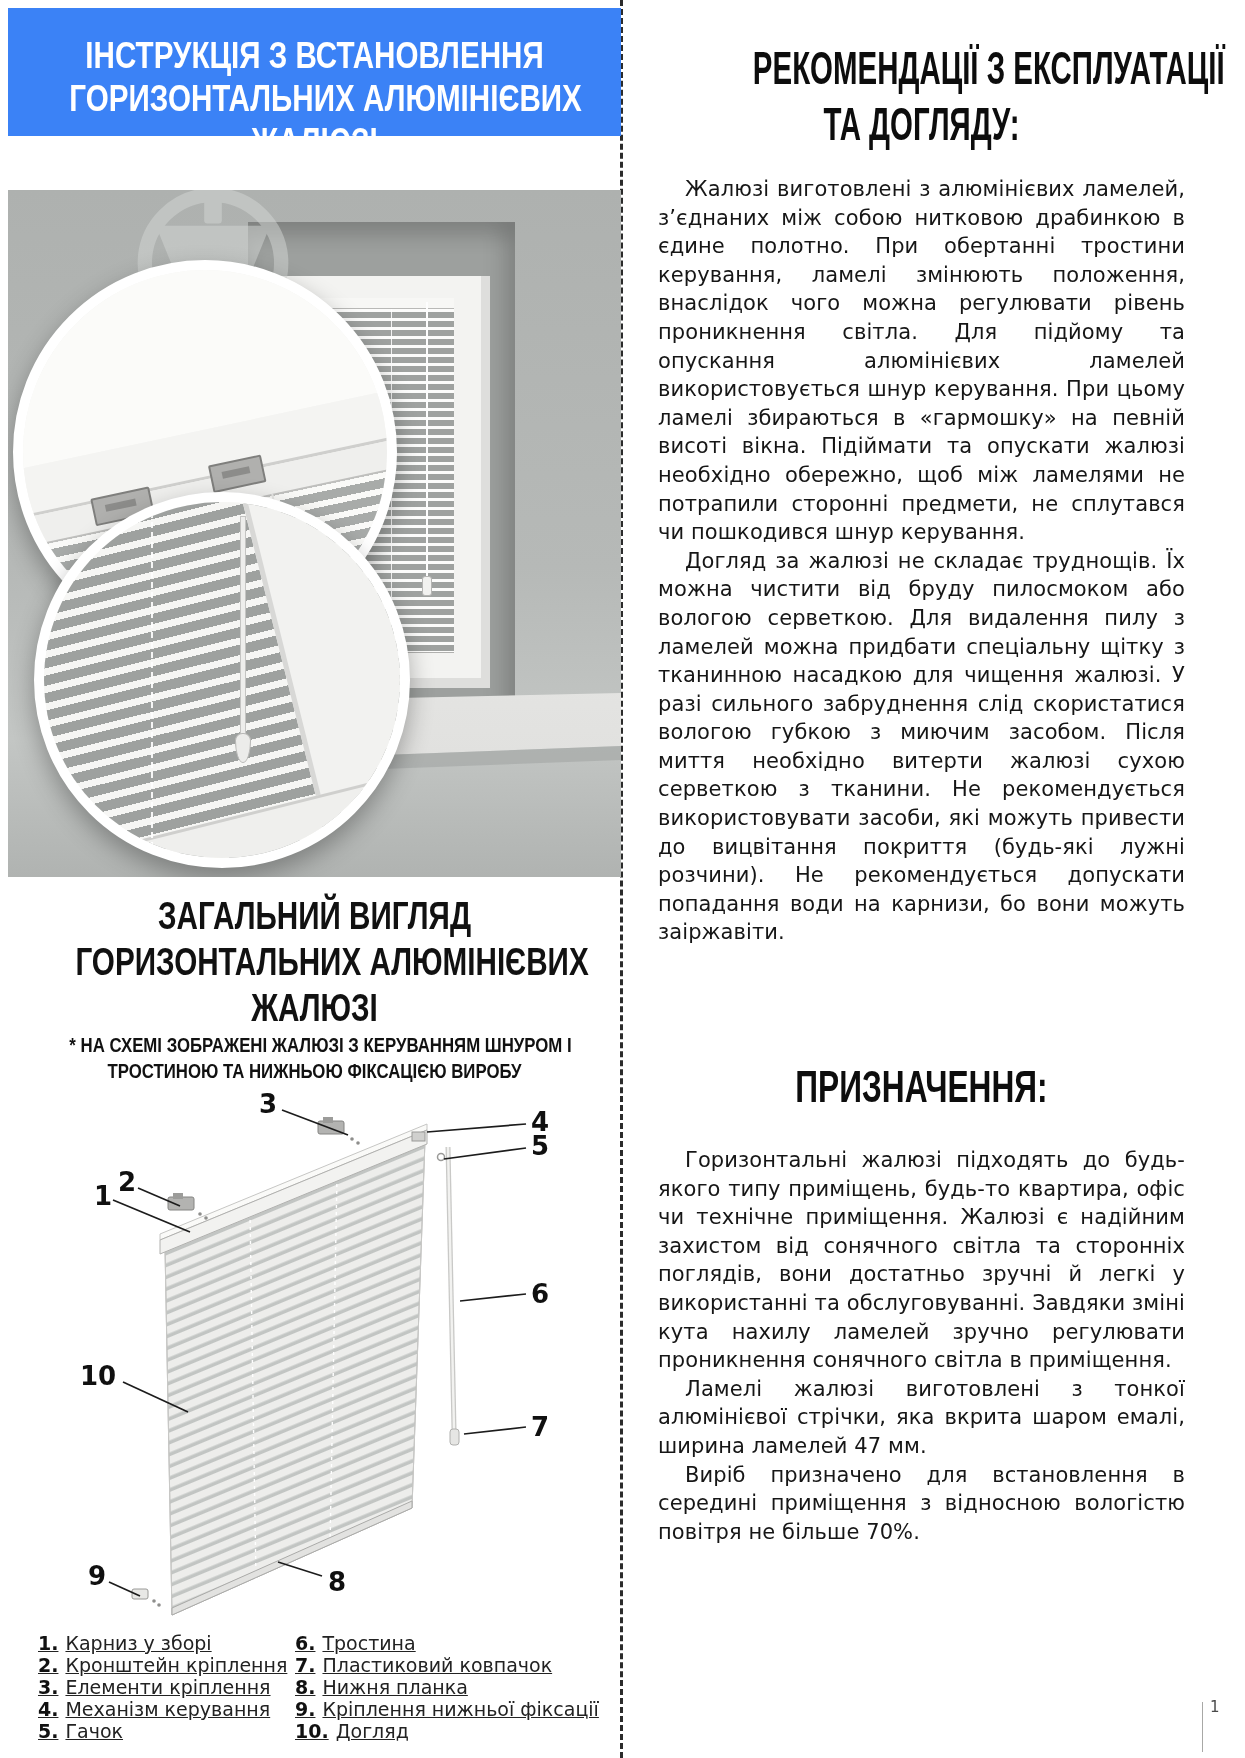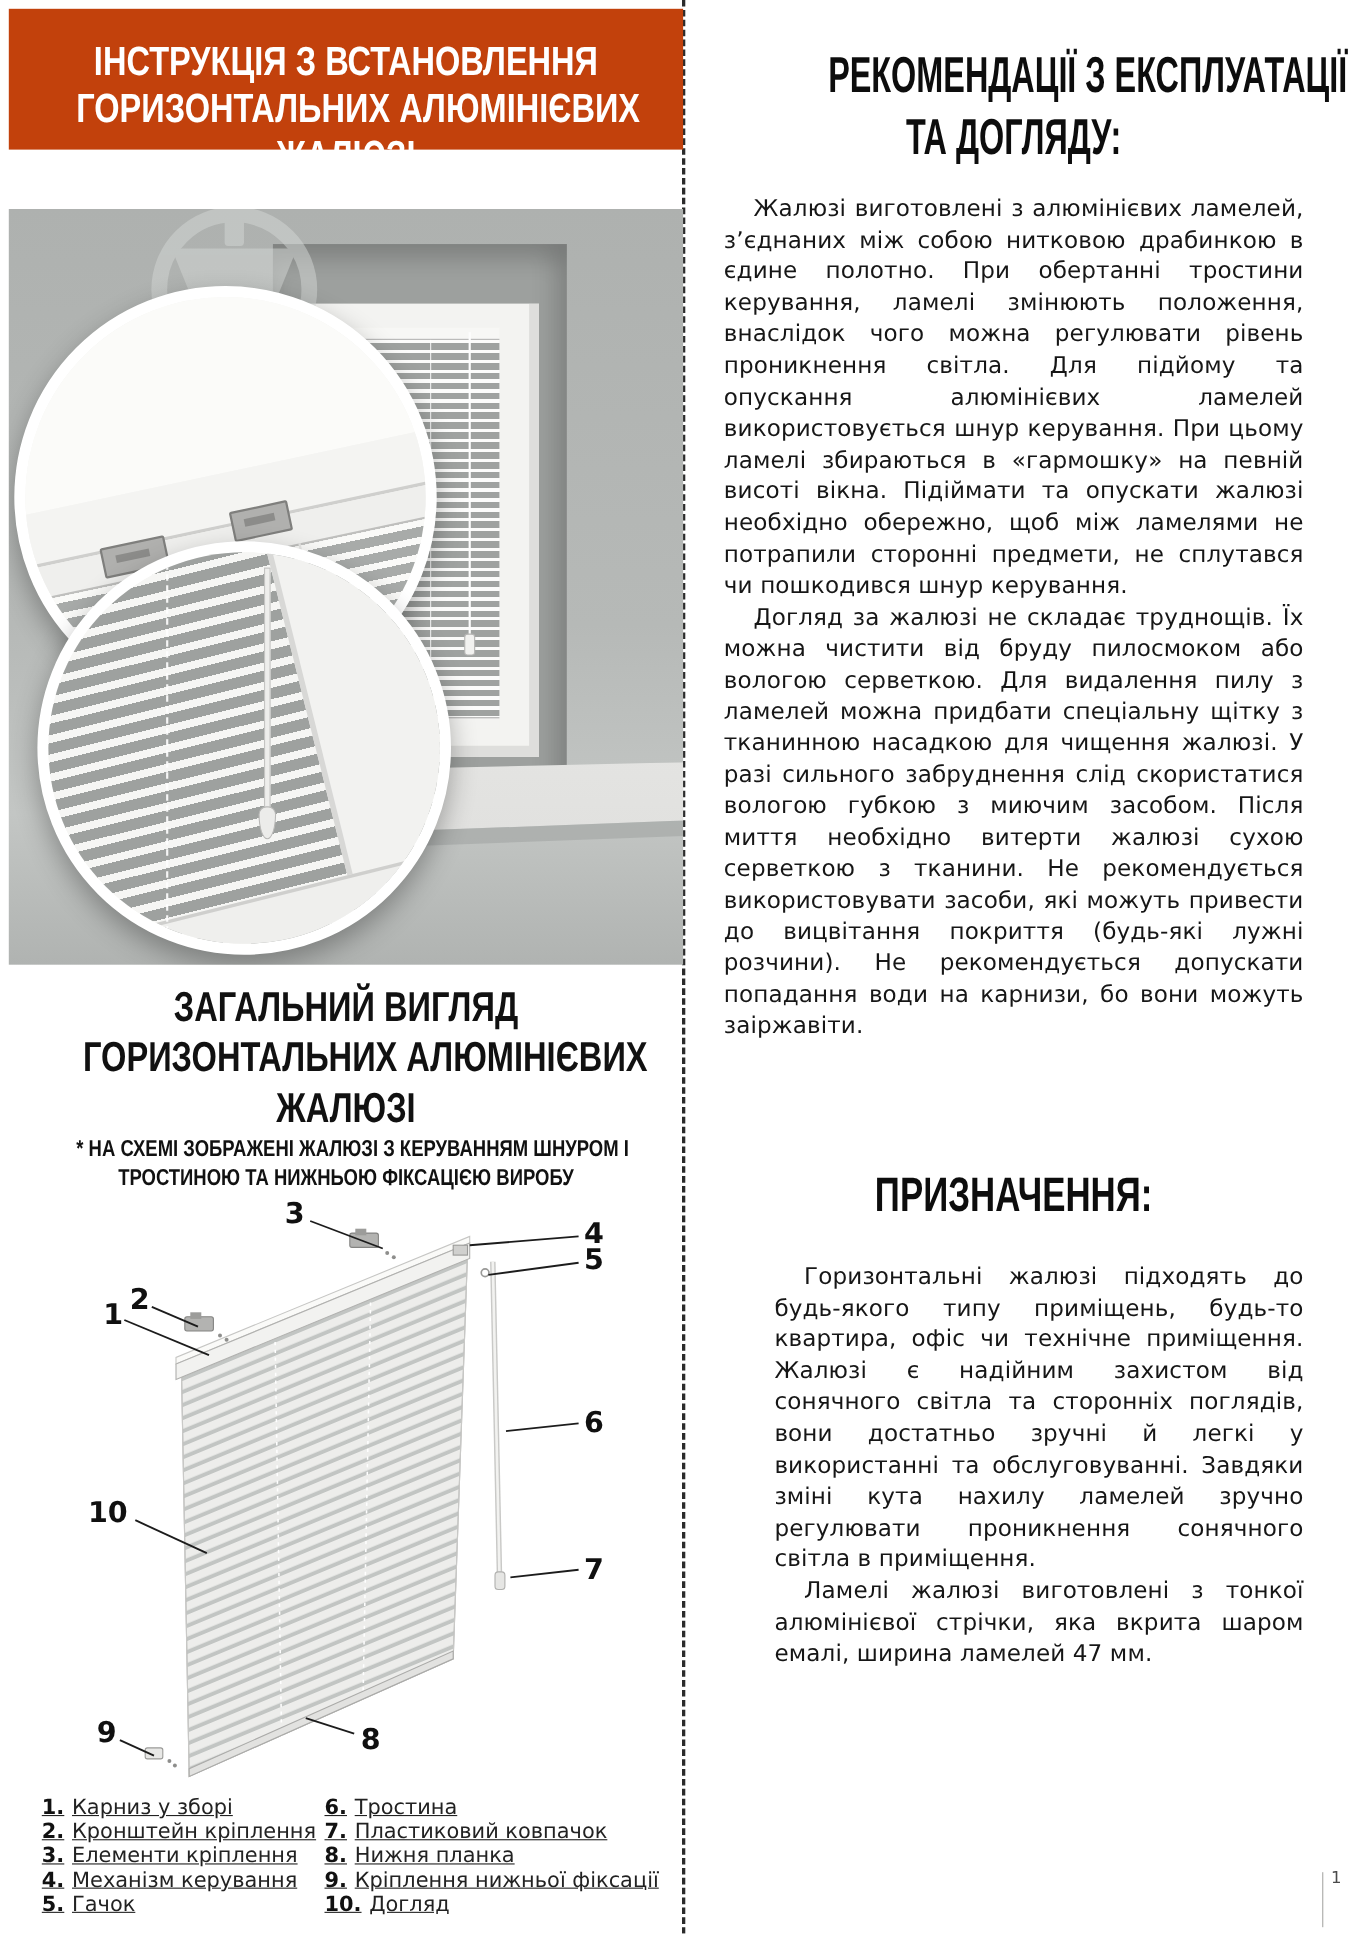--- a/index.html
+++ b/index.html
@@ -1,21 +1,21 @@
 <!DOCTYPE html>
 <html><head>
 <meta charset="utf-8">
 <style>
   html,body{margin:0;padding:0;background:#ffffff;}
   .page{position:relative;width:1245px;height:1758px;background:#ffffff;overflow:hidden;
         font-family:"DejaVu Sans",sans-serif;color:#161616;}
   
   .divider{position:absolute;left:620px;top:0;height:1758px;width:0;border-left:3px dashed #2b2b2b;}
   
-  .banner{position:absolute;left:8px;top:8px;width:613px;height:128px;background:#c2410c;}
+  .banner{position:absolute;left:8px;top:8px;width:613px;height:128px;background:#3b82f6;}
   .banner-title{position:absolute;left:0;right:0;top:26px;text-align:center;color:#ffffff;
         font-family:"Liberation Sans",sans-serif;font-weight:700;font-size:37px;line-height:43px;
         transform:scaleX(.8);transform-origin:50% 50%;}
   .banner-title div{white-space:nowrap;}
   
   .photo{position:absolute;left:8px;top:190px;width:613px;height:687px;overflow:hidden;
          background:linear-gradient(180deg,#aeb1af 0%,#b6b9b7 55%,#c3c6c4 80%,#b0b3b1 100%);}
   .recess{position:absolute;left:240px;top:32px;width:267px;height:510px;background:#9da09e;
           box-shadow:inset 0 16px 18px rgba(0,0,0,.14), inset -16px 0 18px rgba(0,0,0,.10);}
   .frame{position:absolute;left:252px;top:86px;width:230px;height:412px;background:#f3f3f1;
@@ -86,21 +86,21 @@
         font-family:"Liberation Sans",sans-serif;font-weight:700;font-size:46px;line-height:56px;
         transform:scaleX(.64);transform-origin:50% 50%;z-index:2;}
   .rc-h div{white-space:nowrap;}
   .rc-h2{position:absolute;left:0;right:0;top:1062px;margin:0;text-align:center;color:#0d0d0d;
         font-family:"Liberation Sans",sans-serif;font-weight:700;font-size:44px;line-height:50px;
         transform:scaleX(.72);transform-origin:50% 50%;white-space:nowrap;z-index:2;}
   .rc-body{position:absolute;left:0;right:0;z-index:2;font-size:21px;line-height:28.6px;
         text-align:justify;letter-spacing:.1px;}
   .rc-body p{margin:0;text-indent:27px;}
   .b1{top:175px;}
-  .b2{top:1146px;margin-left:46px;}
+  .b2{top:1146px;}
   
   .foot-line{position:absolute;left:1202px;top:1702px;width:1px;height:50px;background:#a8a8a6;}
   .foot-num{position:absolute;left:1210px;top:1698px;font-size:15px;color:#4a4a4a;}
 </style>
 </head>
 <body>
 
 <div class="page">
 
   <div class="divider"></div>
@@ -269,19 +269,20 @@
     <div class="rc-body b1">
       <p>Жалюзі виготовлені з алюмінієвих ламелей, з’єднаних між собою нитковою драбинкою в єдине полотно. При обертанні тростини керування, ламелі змінюють положення, внаслідок чого можна регулювати рівень проникнення світла. Для підйому та опускання алюмінієвих ламелей використовується шнур керування. При цьому ламелі збираються в «гармошку» на певній висоті вікна. Підіймати та опускати жалюзі необхідно обережно, щоб між ламелями не потрапили сторонні предмети, не сплутався чи пошкодився шнур керування.</p>
       <p>Догляд за жалюзі не складає труднощів. Їх можна чистити від бруду пилосмоком або вологою серветкою. Для видалення пилу з ламелей можна придбати спеціальну щітку з тканинною насадкою для чищення жалюзі. У разі сильного забруднення слід скористатися вологою губкою з миючим засобом. Після миття необхідно витерти жалюзі сухою серветкою з тканини. Не рекомендується використовувати засоби, які можуть привести до вицвітання покриття (будь-які лужні розчини). Не рекомендується допускати попадання води на карнизи, бо вони можуть заіржавіти.</p>
     </div>
 
     <h2 class="rc-h2">ПРИЗНАЧЕННЯ:</h2>
 
     <div class="rc-body b2">
       <p>Горизонтальні жалюзі підходять до будь-якого типу приміщень, будь-то квартира, офіс чи технічне приміщення. Жалюзі є надійним захистом від сонячного світла та сторонніх поглядів, вони достатньо зручні й легкі у використанні та обслуговуванні. Завдяки зміні кута нахилу ламелей зручно регулювати проникнення сонячного світла в приміщення.</p>
       <p>Ламелі жалюзі виготовлені з тонкої алюмінієвої стрічки, яка вкрита шаром емалі, ширина ламелей 47 мм.</p>
+      <p>Виріб призначено для встановлення в середині приміщення з відносною вологістю повітря не більше 70%.</p>
     </div>
   </div>
 
   <div class="foot-line"></div>
   <span class="foot-num">1</span>
 
 </div>
 
 </body></html>

